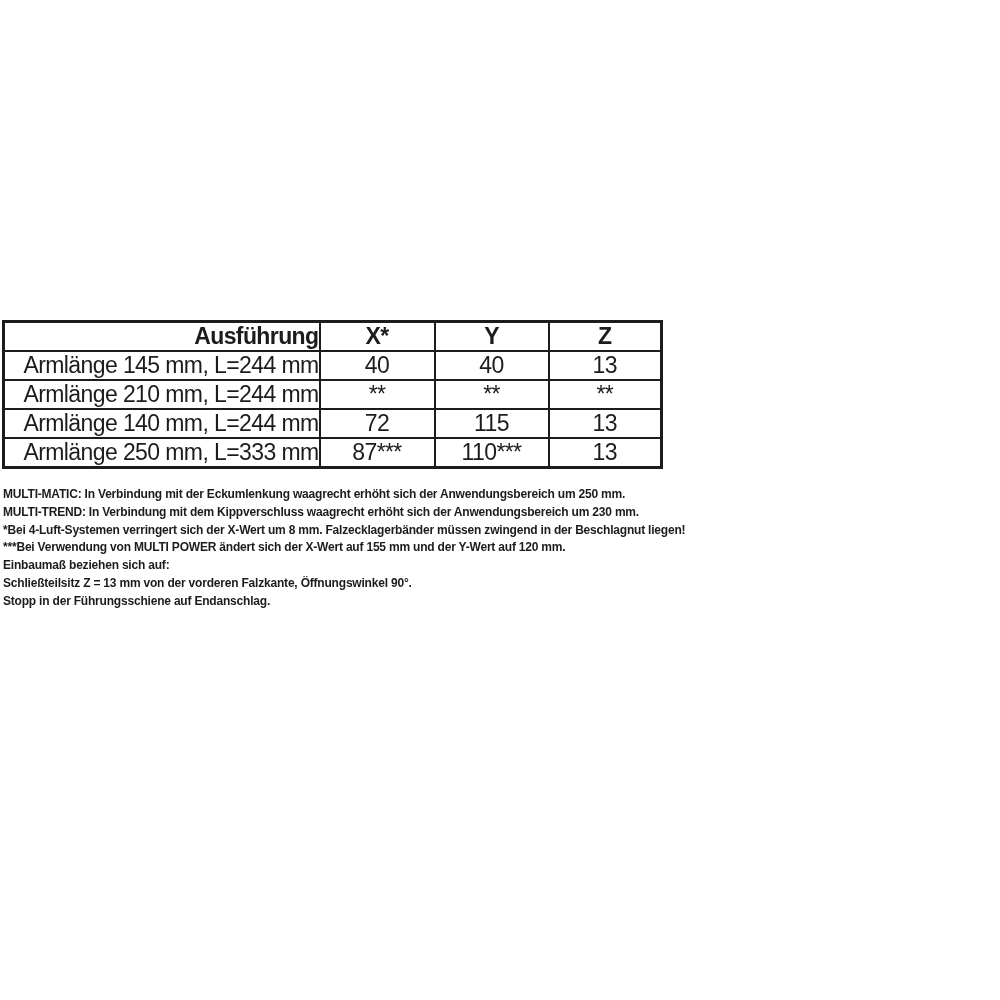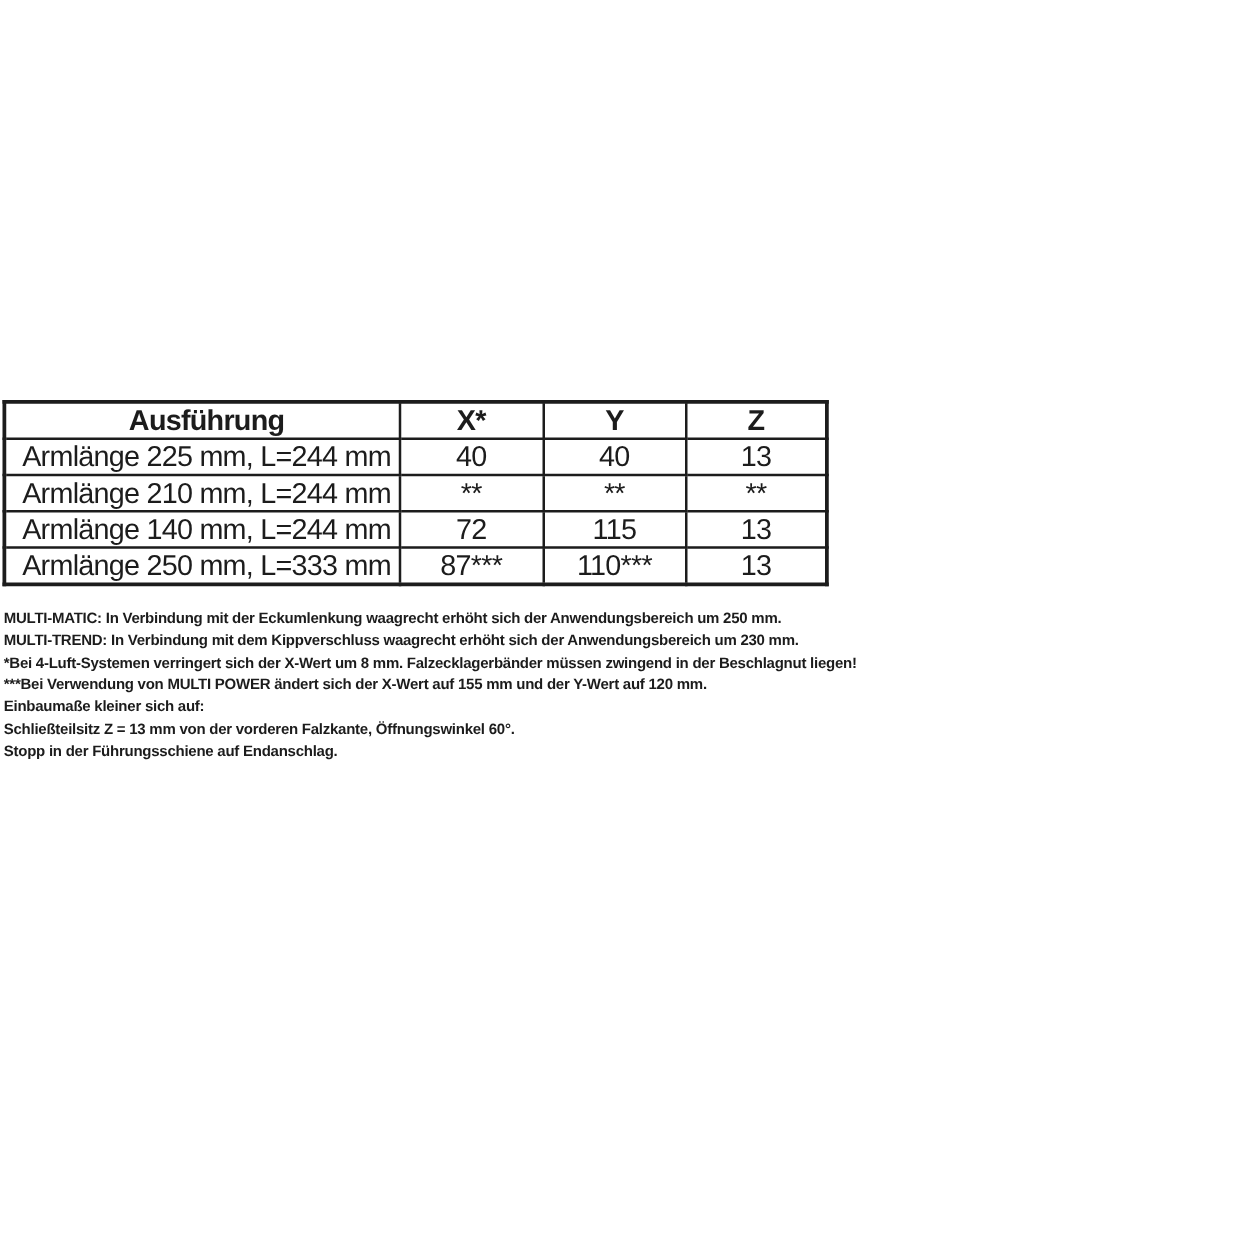--- a/index.html
+++ b/index.html
@@ -24,21 +24,21 @@
     border:2px solid #1c1c1c;
     height:28px;
     font-size:23px;
     letter-spacing:-0.6px;
     white-space:nowrap;
     overflow:hidden;
     vertical-align:middle;
     padding:0;
   }
   .spec-table th { font-weight:bold; }
-  .spec-table .col-label { text-align:center; padding-left:7px; }
+  .spec-table .col-label { text-align:right; padding-left:7px; }
   .spec-table .col-val { text-align:center; }
 
   .notes {
     position:absolute;
     left:3px; top:486px;
     width:997px;
     font-size:12px;
     line-height:17.8px;
     letter-spacing:-0.2px;
     white-space:nowrap;
@@ -59,21 +59,21 @@
       <col style="width:113px">
     </colgroup>
     <tbody>
       <tr>
         <th class="col-label">Ausführung</th>
         <th class="col-val">X*</th>
         <th class="col-val">Y</th>
         <th class="col-val">Z</th>
       </tr>
       <tr>
-        <td class="col-label">Armlänge 225 mm, L=244 mm</td>
+        <td class="col-label">Armlänge 145 mm, L=244 mm</td>
         <td class="col-val">40</td>
         <td class="col-val">40</td>
         <td class="col-val">13</td>
       </tr>
       <tr>
         <td class="col-label">Armlänge 210 mm, L=244 mm</td>
         <td class="col-val">**</td>
         <td class="col-val">**</td>
         <td class="col-val">**</td>
       </tr>
@@ -90,18 +90,18 @@
         <td class="col-val">13</td>
       </tr>
     </tbody>
   </table>
 
   <div class="notes">
     <div class="note-line">MULTI-MATIC: In Verbindung mit der Eckumlenkung waagrecht erhöht sich der Anwendungsbereich um 250 mm.</div>
     <div class="note-line">MULTI-TREND: In Verbindung mit dem Kippverschluss waagrecht erhöht sich der Anwendungsbereich um 230 mm.</div>
     <div class="note-line">*Bei 4-Luft-Systemen verringert sich der X-Wert um 8 mm. Falzecklagerbänder müssen zwingend in der Beschlagnut liegen!</div>
     <div class="note-line">***Bei Verwendung von MULTI POWER ändert sich der X-Wert auf 155 mm und der Y-Wert auf 120 mm.</div>
-    <div class="note-line">Einbaumaße kleiner sich auf:</div>
-    <div class="note-line">Schließteilsitz Z = 13 mm von der vorderen Falzkante, Öffnungswinkel 60°.</div>
+    <div class="note-line">Einbaumaß beziehen sich auf:</div>
+    <div class="note-line">Schließteilsitz Z = 13 mm von der vorderen Falzkante, Öffnungswinkel 90°.</div>
     <div class="note-line">Stopp in der Führungsschiene auf Endanschlag.</div>
   </div>
 
 </div>
 
 </body></html>

